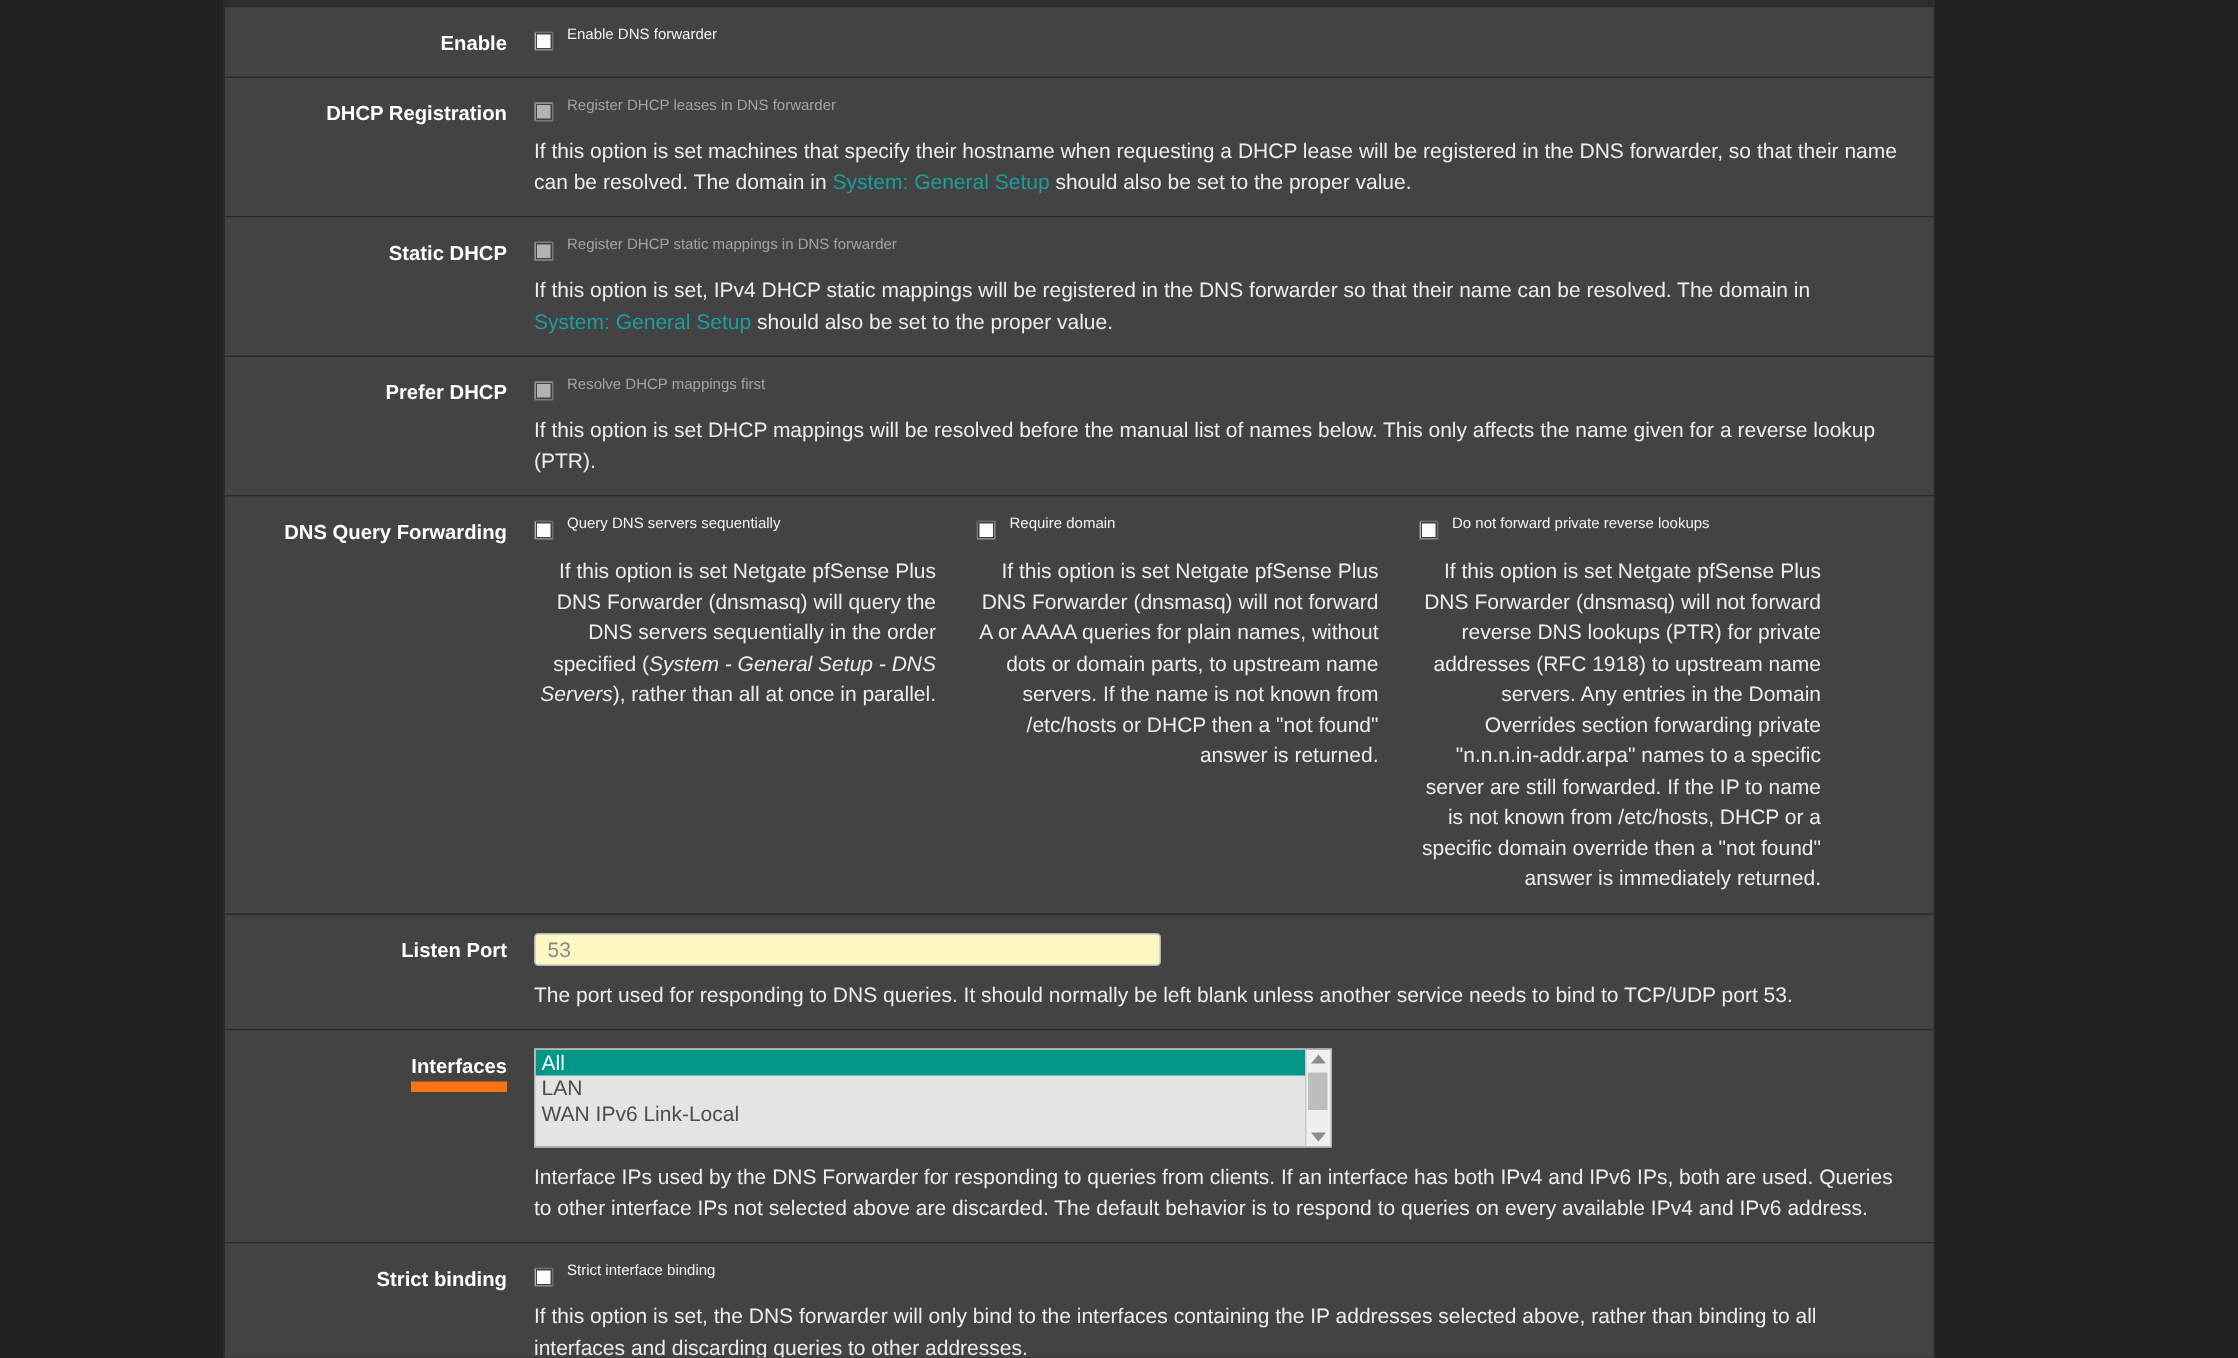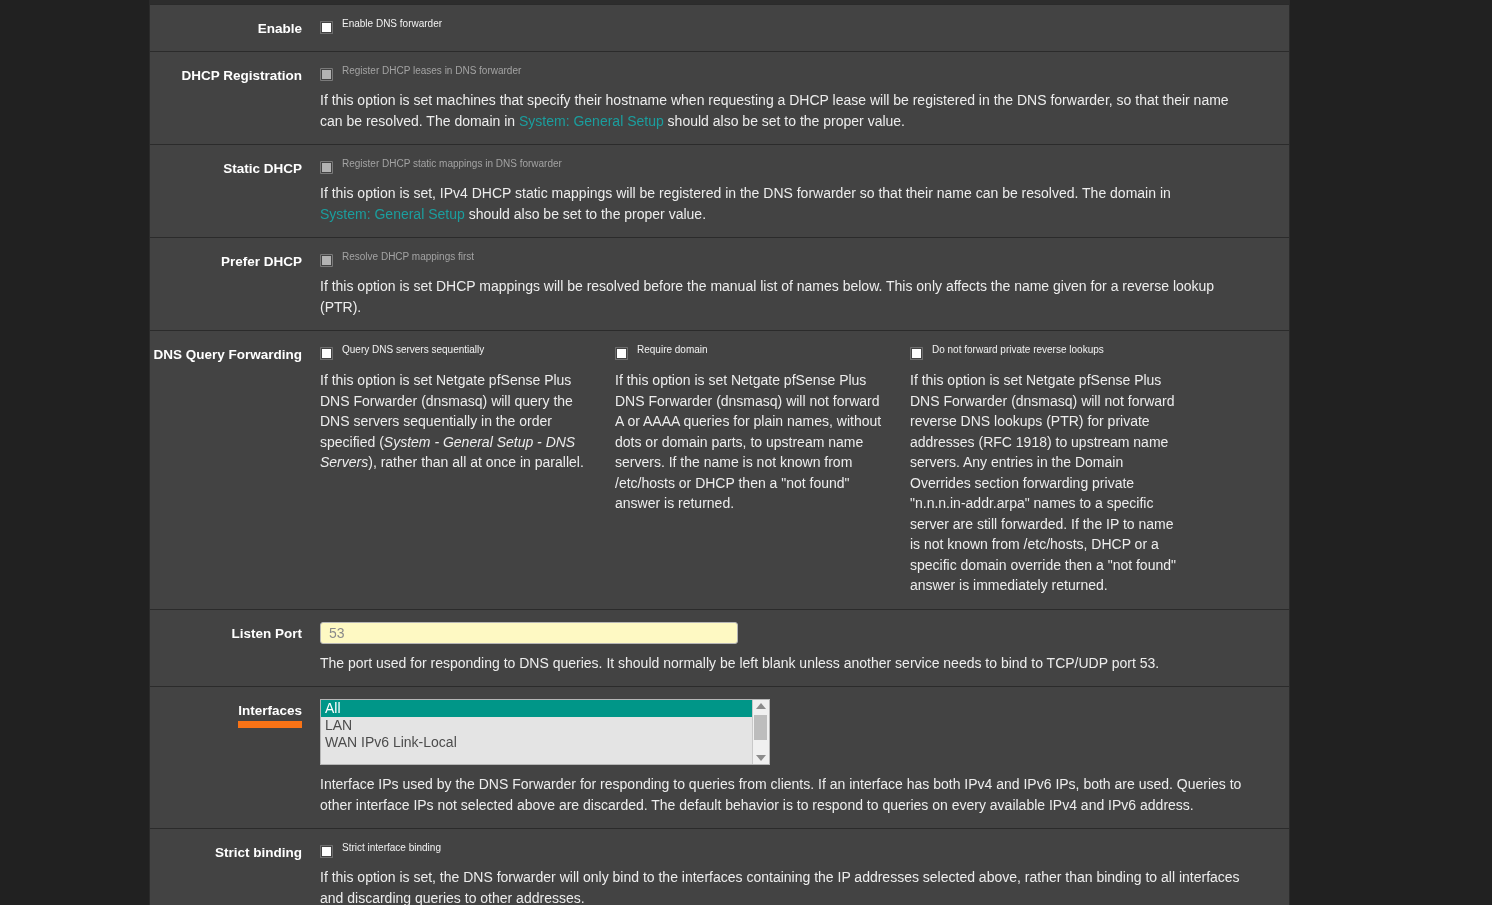--- a/index.html
+++ b/index.html
@@ -43,20 +43,21 @@
   .label-col {
     width: 170px;
     min-width: 170px;
     text-align: right;
     padding-right: 18px;
     padding-top: 3px;
     color: #ffffff;
     font-weight: bold;
     font-size: 13.5px;
     line-height: 1.35;
+    margin-left: 36px;
   }
   .label-col .helplabel {
     border-bottom: 7px solid #f97316;
     padding-bottom: 1px;
     cursor: help;
     display: inline-block;
   }
   .field-col {
     flex: 1;
     padding-right: 16px;
@@ -105,38 +106,39 @@
     gap: 5px;
   }
   .col {
     width: 290px;
     min-width: 290px;
     padding-right: 22px;
   }
   .col .helptext {
     max-width: 270px;
     margin-top: 10px;
+    text-align: right;
   }
   .col .cb-label { line-height: 1.38; }
   .inputbox {
     width: 418px;
     height: 22px;
     background: #fef9c3;
     border: 1px solid #b5b5b5;
     border-radius: 3px;
     color: #8a8a8a;
     font-size: 14px;
     padding: 0 8px;
     line-height: 20px;
     font-family: "Liberation Sans", sans-serif;
   }
   .inputbox::placeholder { color: #8a8a8a; opacity: 1; }
   .listbox-wrap {
     position: relative;
-    width: 450px;
+    width: 532px;
     height: 66px;
     background: #e4e4e4;
     border: 1px solid #b5b5b5;
     display: flex;
     overflow: hidden;
   }
   .listbox {
     flex: 1;
     padding: 0;
     margin: 0;

